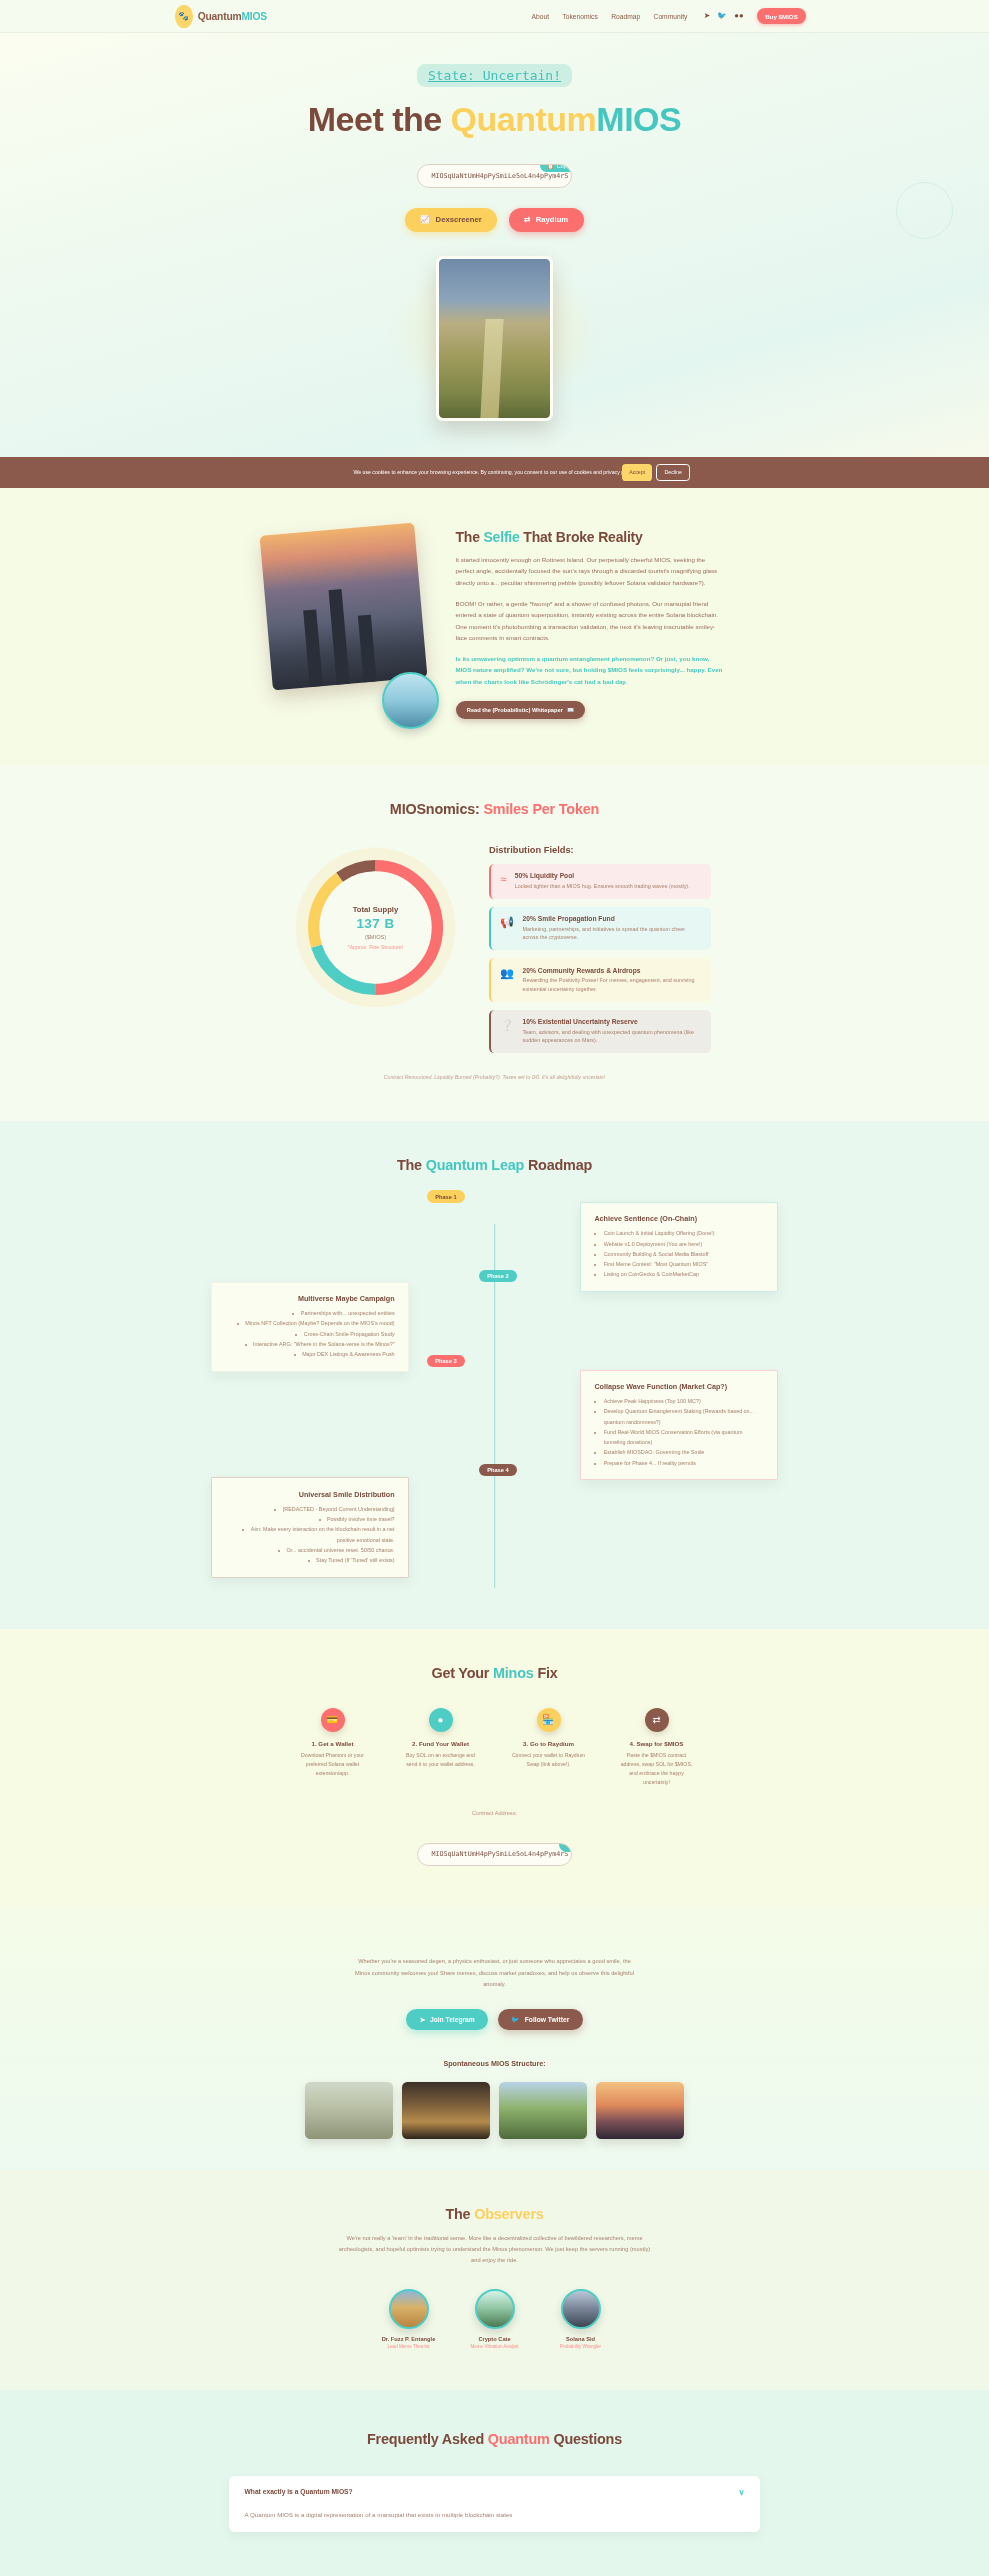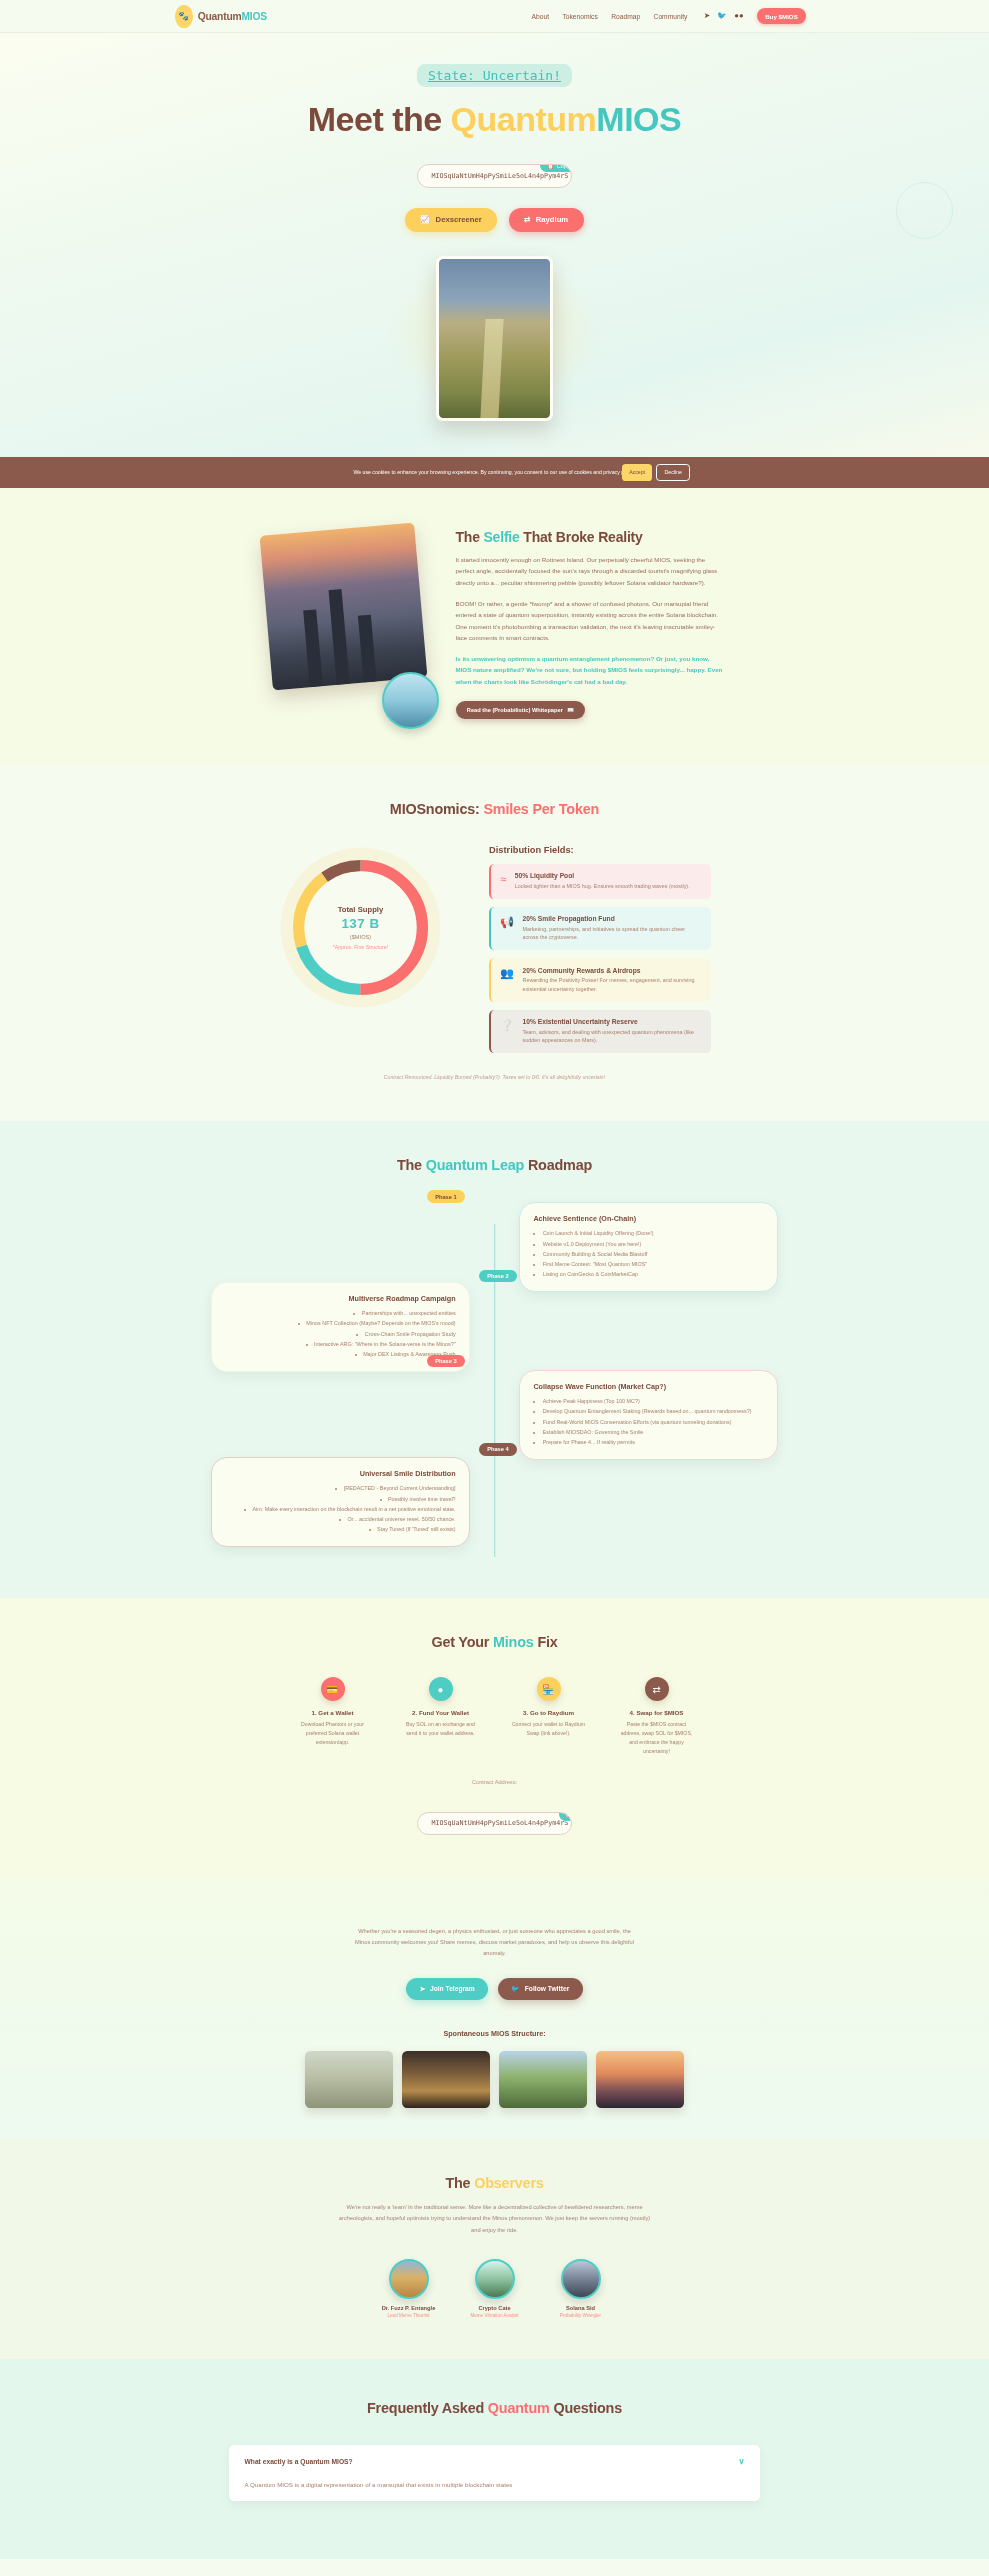--- a/index.html
+++ b/index.html
@@ -145,21 +145,21 @@
     align-items:center; gap:4.1px; cursor:pointer; box-shadow:0 2.6px 7.2px rgba(139,90,76,.35);
   }
 
   
   .tok { background:#f6fbef; padding:36px 0 41px; }
   .sec-title { text-align:center; font-size:14.4px; font-weight:bold; color:#7b4a3c; letter-spacing:-0.2px; }
   .sec-title .hl-red { color:#fc6f6f; }
   .sec-title .hl-teal { color:#45c7c0; }
   .sec-title .hl-yellow { color:#fcd05d; }
   .tok-grid { display:flex; justify-content:center; gap:31px; margin-top:28px; align-items:flex-start; }
-  .donut-wrap { width:180px; display:flex; justify-content:flex-start; }
+  .donut-wrap { width:180px; display:flex; justify-content:flex-end; }
   .donut { position:relative; width:165px; height:165px; }
   .donut-center {
     position:absolute; inset:0; display:flex; flex-direction:column;
     align-items:center; justify-content:center; text-align:center;
   }
   .donut-center .lbl { font-size:7.7px; font-weight:bold; color:#7b4a3c; }
   .donut-center .val { font-size:13.4px; font-weight:bold; color:#45c7c0; margin-top:2.1px; letter-spacing:0.5px; }
   .donut-center .unit { font-size:5.7px; color:#a8806f; margin-top:2.1px; }
   .donut-center .note { font-size:5.2px; color:#fc8f8f; margin-top:4.1px; }
   .dist-col { width:222px; }
@@ -184,21 +184,21 @@
   
   .road { background:#e8f8ef; padding:36px 0 46px; position:relative; }
   .road-line {
     position:absolute; left:50%; top:103px; bottom:41px; width:1.5px;
     background:#9bdcd4; transform:translateX(-50%);
   }
   .road-rows { margin-top:29px; position:relative; }
   .road-row { display:flex; width:567px; margin:0 auto 5.2px; align-items:flex-start; position:relative; }
   .road-row.right { justify-content:flex-end; }
   .road-card {
-    width:259px; background:#fafdf0; border-radius:16px; padding:11.3px 13.4px;
+    width:198px; background:#fafdf0; border-radius:1px; padding:11.3px 13.4px;
     box-shadow:0 4.1px 11.3px rgba(120,140,120,.12); border:0.5px solid rgba(0,0,0,.04);
   }
   .road-card.b-teal { border:0.5px solid #c7ece7; }
   .road-card.b-red  { border:0.5px solid #f8d3d3; }
   .road-card.b-brn  { border:0.5px solid #dfd0c8; }
   .road-card h3 { font-size:7.2px; font-weight:bold; color:#7b4a3c; margin-bottom:5.2px; }
   .road-card ul { list-style:disc; padding-left:9.3px; }
   .road-card li { font-size:5.4px; line-height:1.9; color:#a8806f; }
   .road-row.left .road-card { text-align:right; }
   .road-row.left .road-card ul { list-style-position:inside; padding-left:0; }
@@ -436,21 +436,21 @@
             <li>Community Building &amp; Social Media Blastoff</li>
             <li>First Meme Contest: "Most Quantum MIOS"</li>
             <li>Listing on CoinGecko &amp; CoinMarketCap</li>
           </ul>
         </div>
       </div>
 
       <div class="road-row left" style="margin-top:-10.3px;">
         <div class="phase-pill ph-teal" style="left:268px;top:-11.3px;">Phase 2</div>
         <div class="road-card">
-          <h3>Multiverse Roadmap Campaign</h3>
+          <h3>Multiverse Maybe Campaign</h3>
           <ul>
             <li>Partnerships with... unexpected entities</li>
             <li>Minos NFT Collection (Maybe? Depends on the MIOS's mood)</li>
             <li>Cross-Chain Smile Propagation Study</li>
             <li>Interactive ARG: "Where in the Solana-verse is the Minos?"</li>
             <li>Major DEX Listings &amp; Awareness Push</li>
           </ul>
         </div>
       </div>
 

